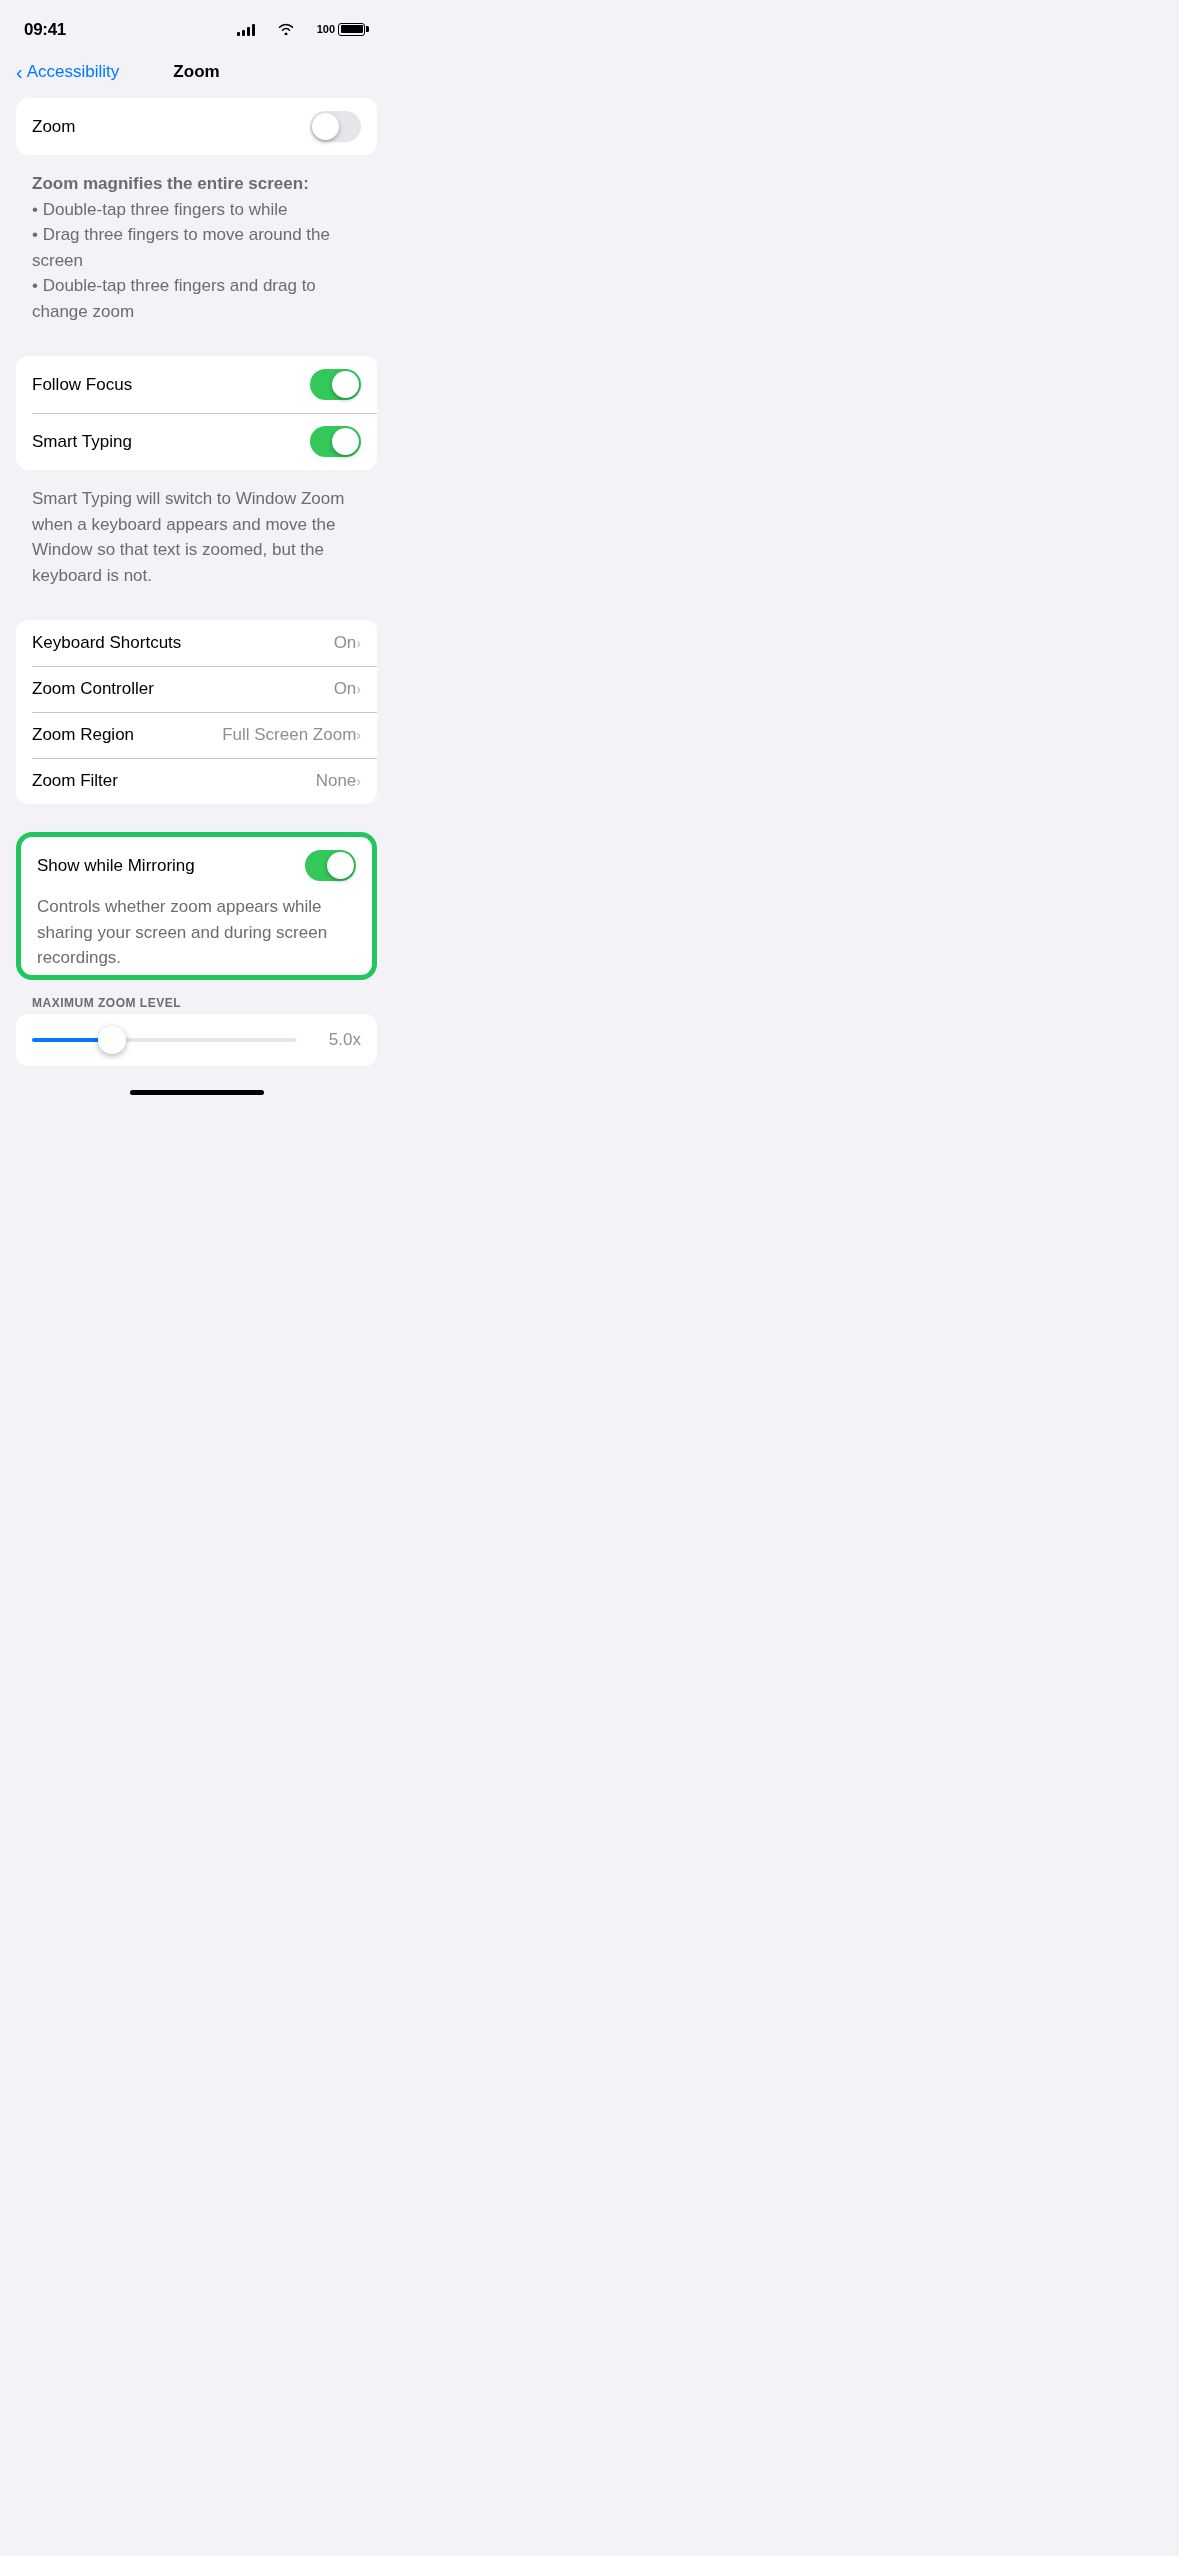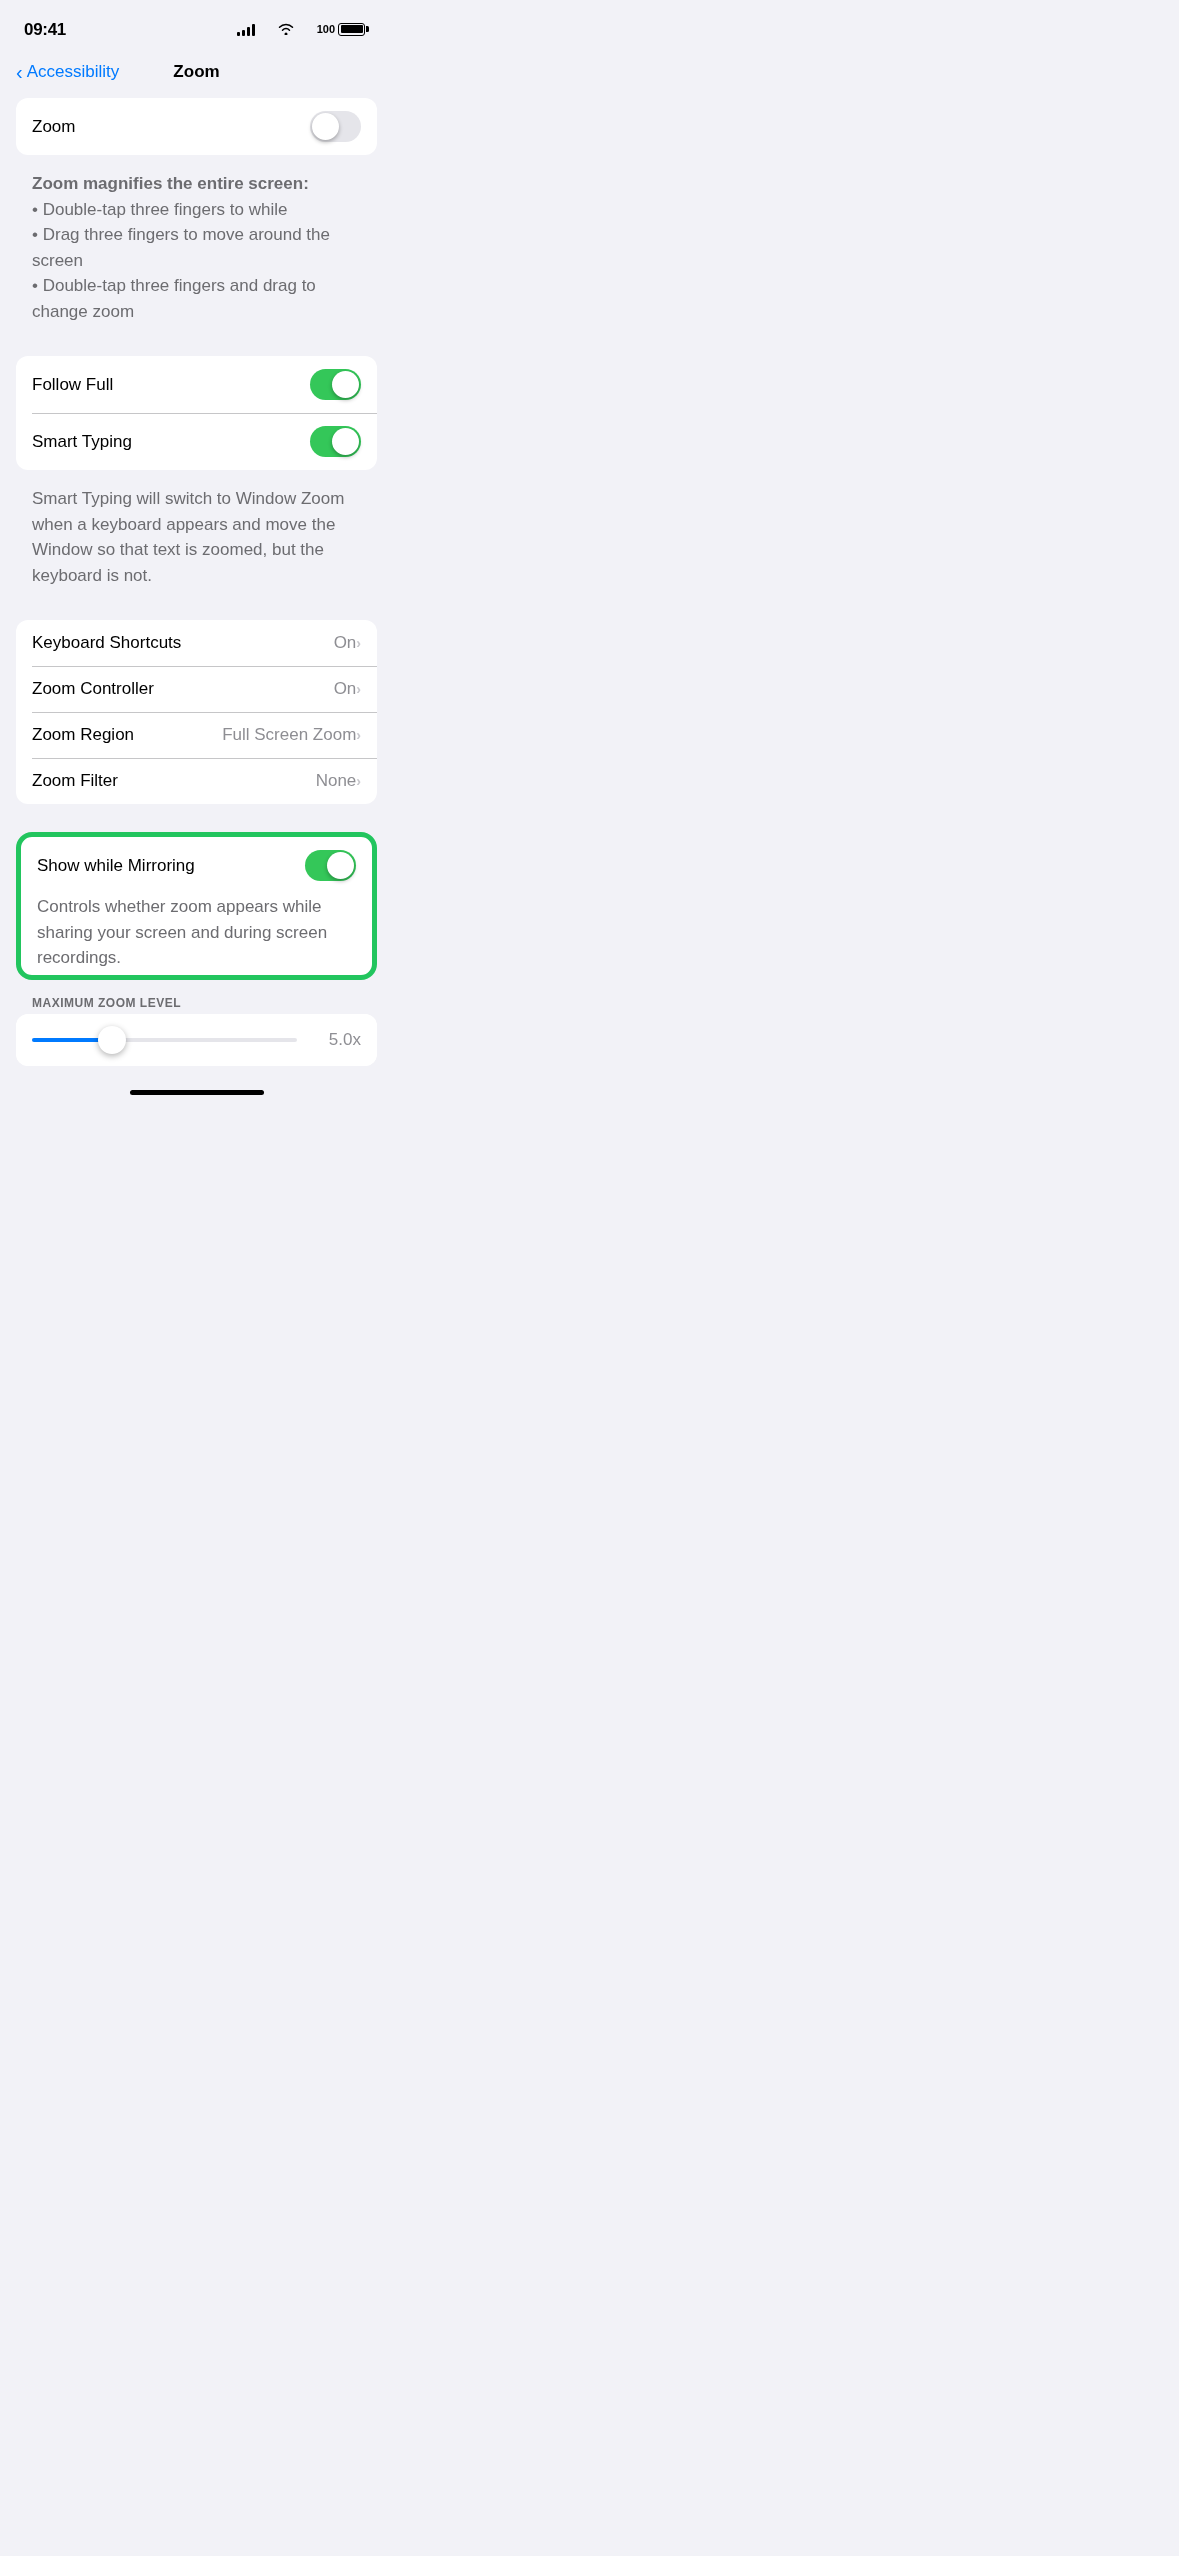--- a/index.html
+++ b/index.html
@@ -344,21 +344,21 @@
       <li>Double-tap three fingers to while</li>
       <li>Drag three fingers to move around the screen</li>
       <li>Double-tap three fingers and drag to change zoom</li>
     </ul>
   </div>
 
   <div class="spacer"></div>
 
   <div class="card">
     <div class="card-row">
-      <span class="row-label">Follow Full</span>
+      <span class="row-label">Follow Focus</span>
       <div class="toggle on">
         <div class="toggle-knob"></div>
       </div>
     </div>
     <div class="card-row">
       <span class="row-label">Smart Typing</span>
       <div class="toggle on">
         <div class="toggle-knob"></div>
       </div>
     </div>

